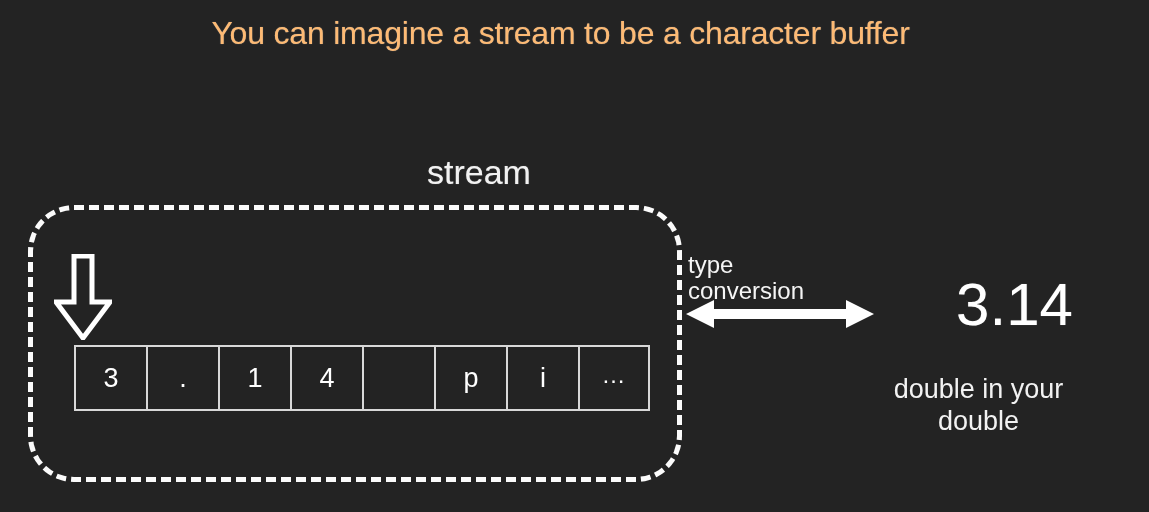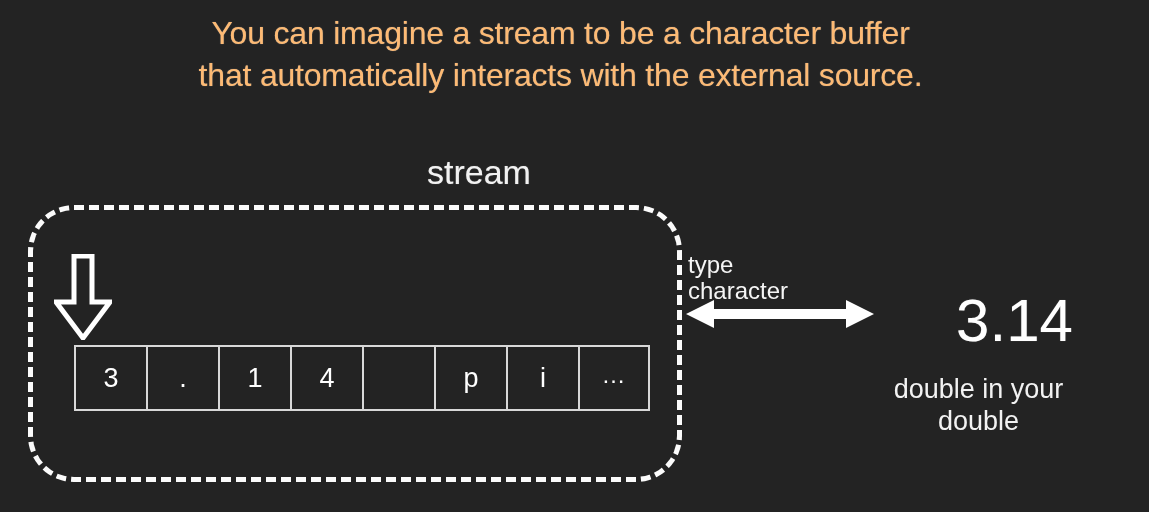--- a/index.html
+++ b/index.html
@@ -121,42 +121,40 @@
     position: absolute;
     left: 880px;
     top: 274px;
     width: 269px;
     text-align: center;
     font-size: 60px;
     line-height: 62px;
     font-weight: 400;
     color: #ffffff;
     text-shadow: 0 0 1px rgba(255,255,255,0.35);
-    margin-top: 16px;
   }
   .value-caption {
     position: absolute;
     left: 844px;
     top: 373px;
     width: 269px;
     text-align: center;
     font-size: 27px;
     line-height: 32px;
     color: #f2f2f2;
   }
   .value-caption .line { display: block; white-space: nowrap; }
 </style>
 </head>
 <body>
 
 <div id="canvas">
 
   <div class="heading">
     <span class="line">You can imagine a stream to be a character buffer</span>
-    <span class="line">that automatically interacts with the external source.</span>
   </div>
 
   <div class="stream-label">stream</div>
 
   <div class="stream-box"></div>
 
   <div class="input-arrow">
     <svg viewBox="0 0 58 86" xmlns="http://www.w3.org/2000/svg">
       <polygon points="20,2 38,2 38,48 56,48 29,84 2,48 20,48" fill="none" stroke="#ffffff" stroke-width="5" stroke-linejoin="miter"></polygon>
     </svg>
@@ -168,21 +166,21 @@
     <div class="buffer-cell">1</div>
     <div class="buffer-cell">4</div>
     <div class="buffer-cell"></div>
     <div class="buffer-cell">p</div>
     <div class="buffer-cell">i</div>
     <div class="buffer-cell dots">…</div>
   </div>
 
   <div class="conv-label">
     <span class="line">type</span>
-    <span class="line">character</span>
+    <span class="line">conversion</span>
   </div>
   <div class="conv-arrow">
     <svg viewBox="0 0 188 32" xmlns="http://www.w3.org/2000/svg">
       <polygon points="0,16 28,2 28,11 160,11 160,2 188,16 160,30 160,21 28,21 28,30" fill="#ffffff"></polygon>
     </svg>
   </div>
 
   <div class="value">3.14</div>
   <div class="value-caption">
     <span class="line">double in your</span>

